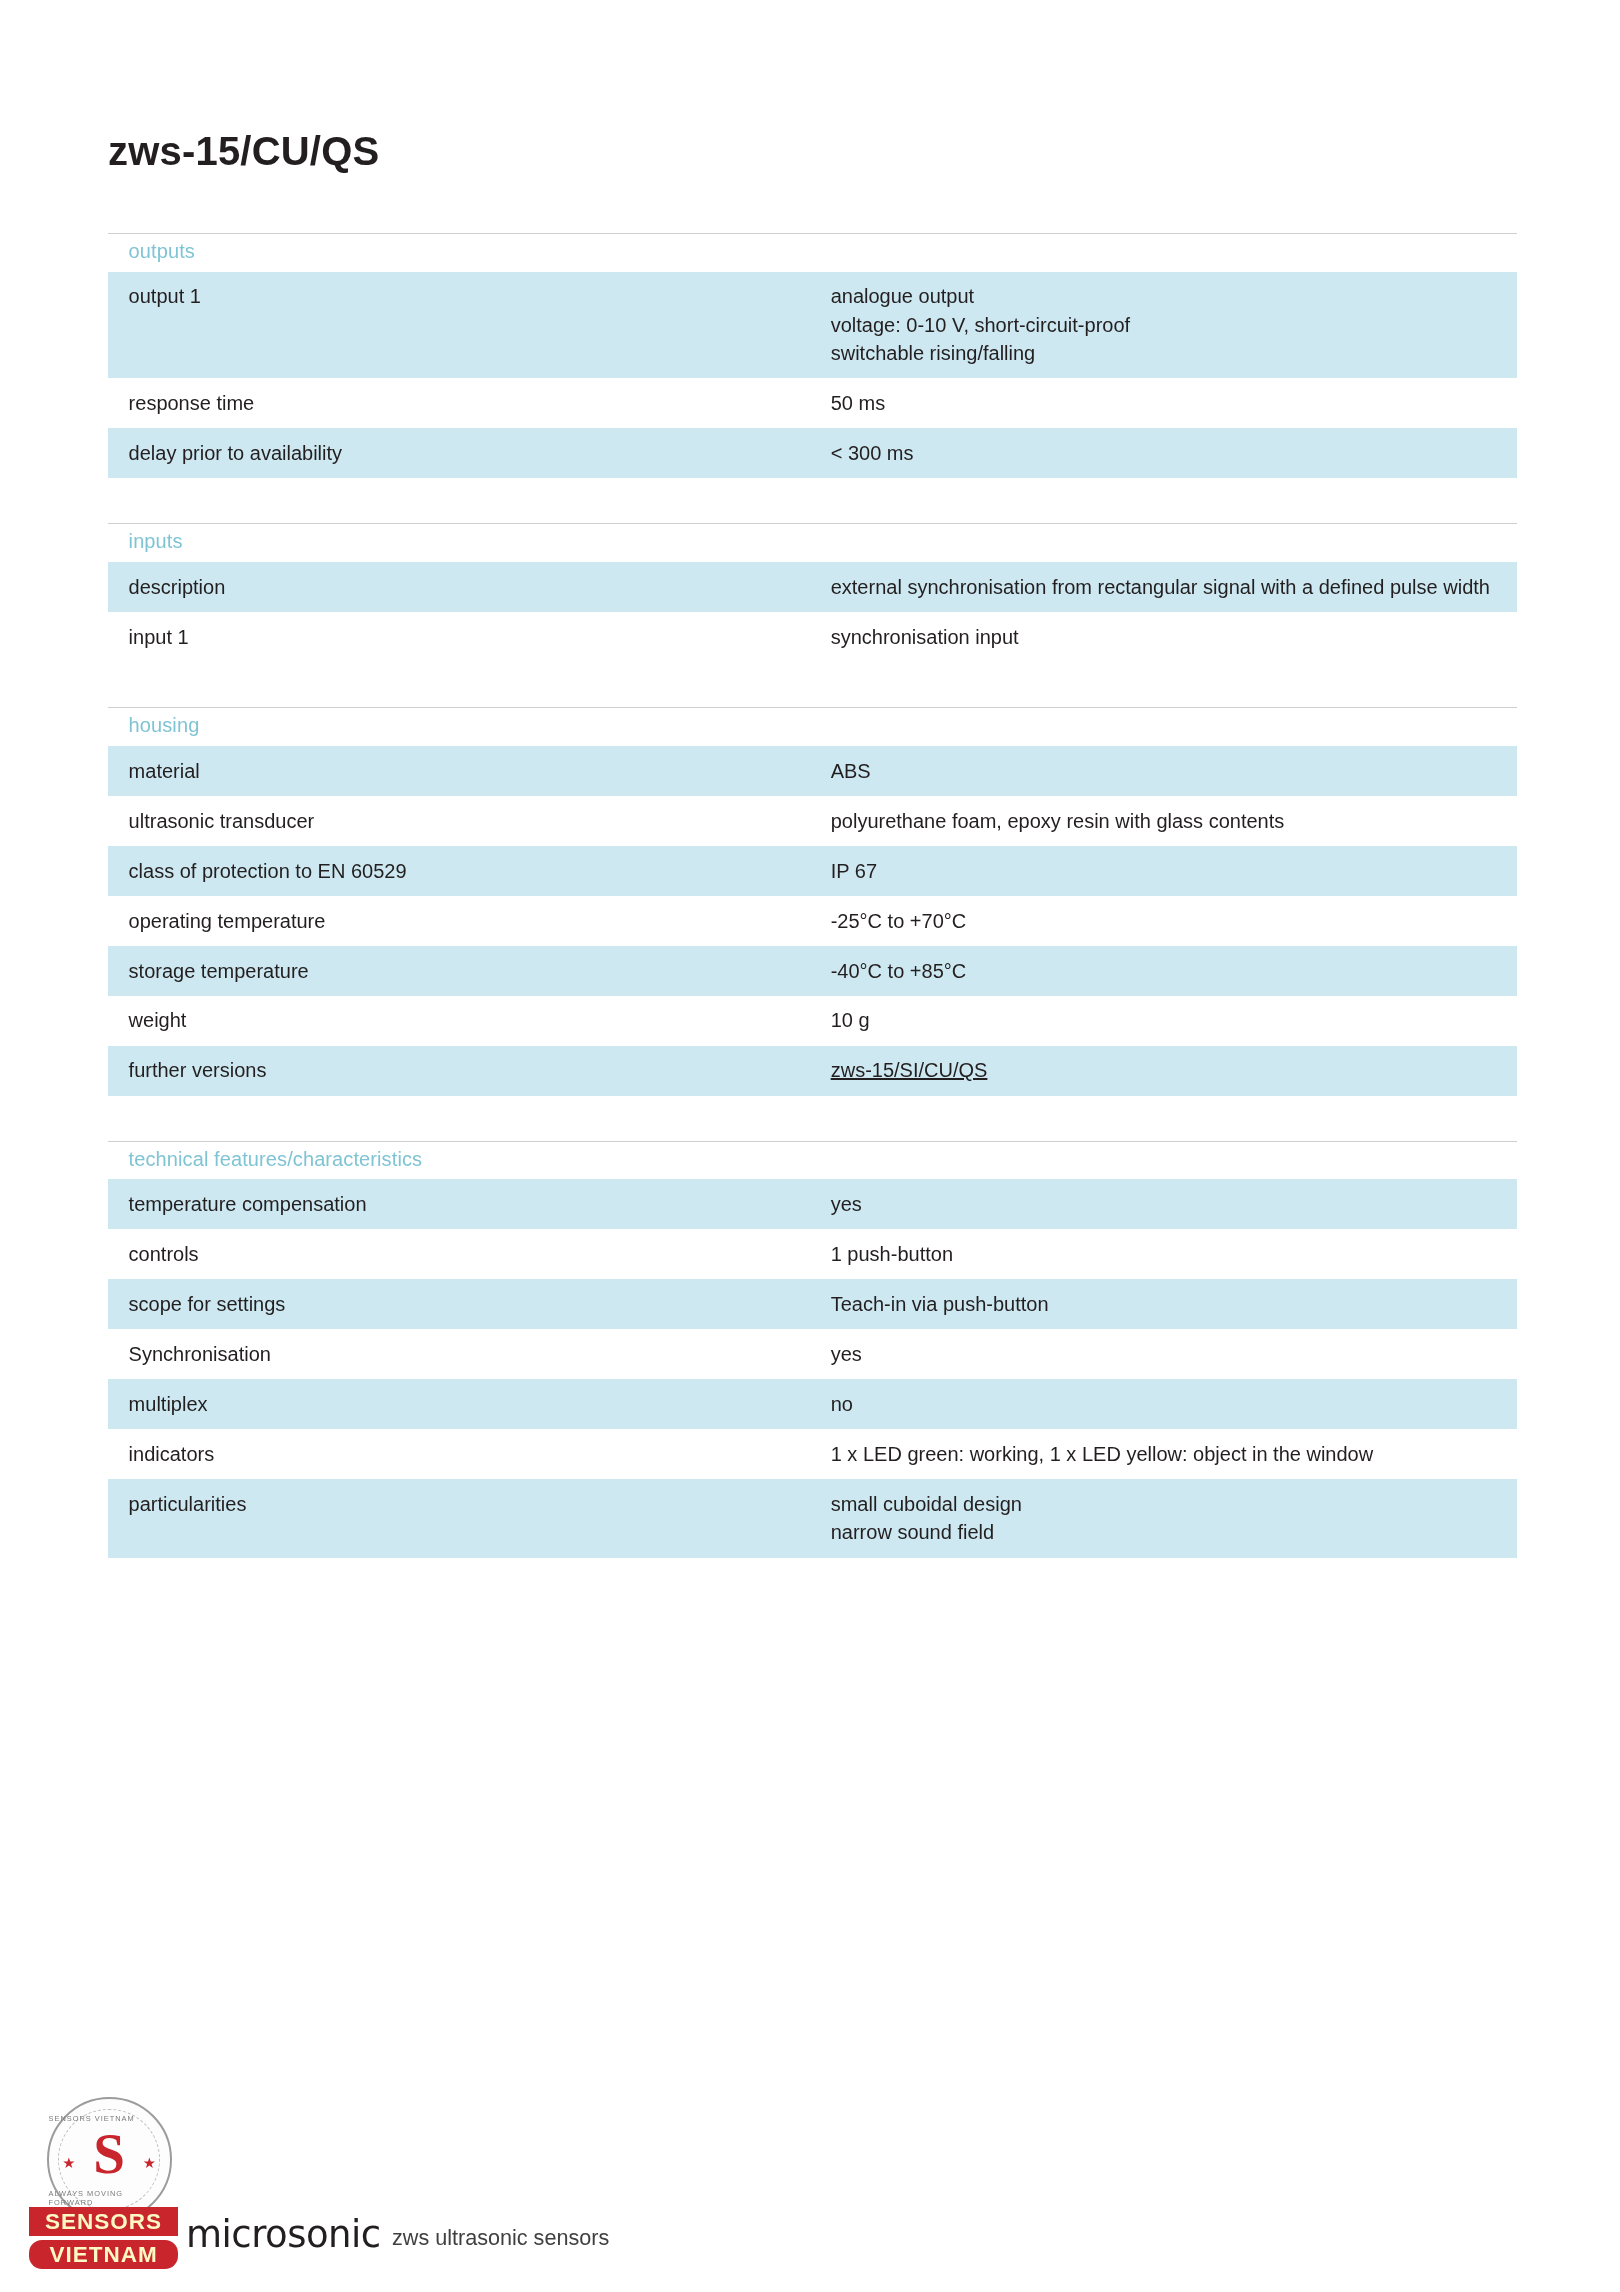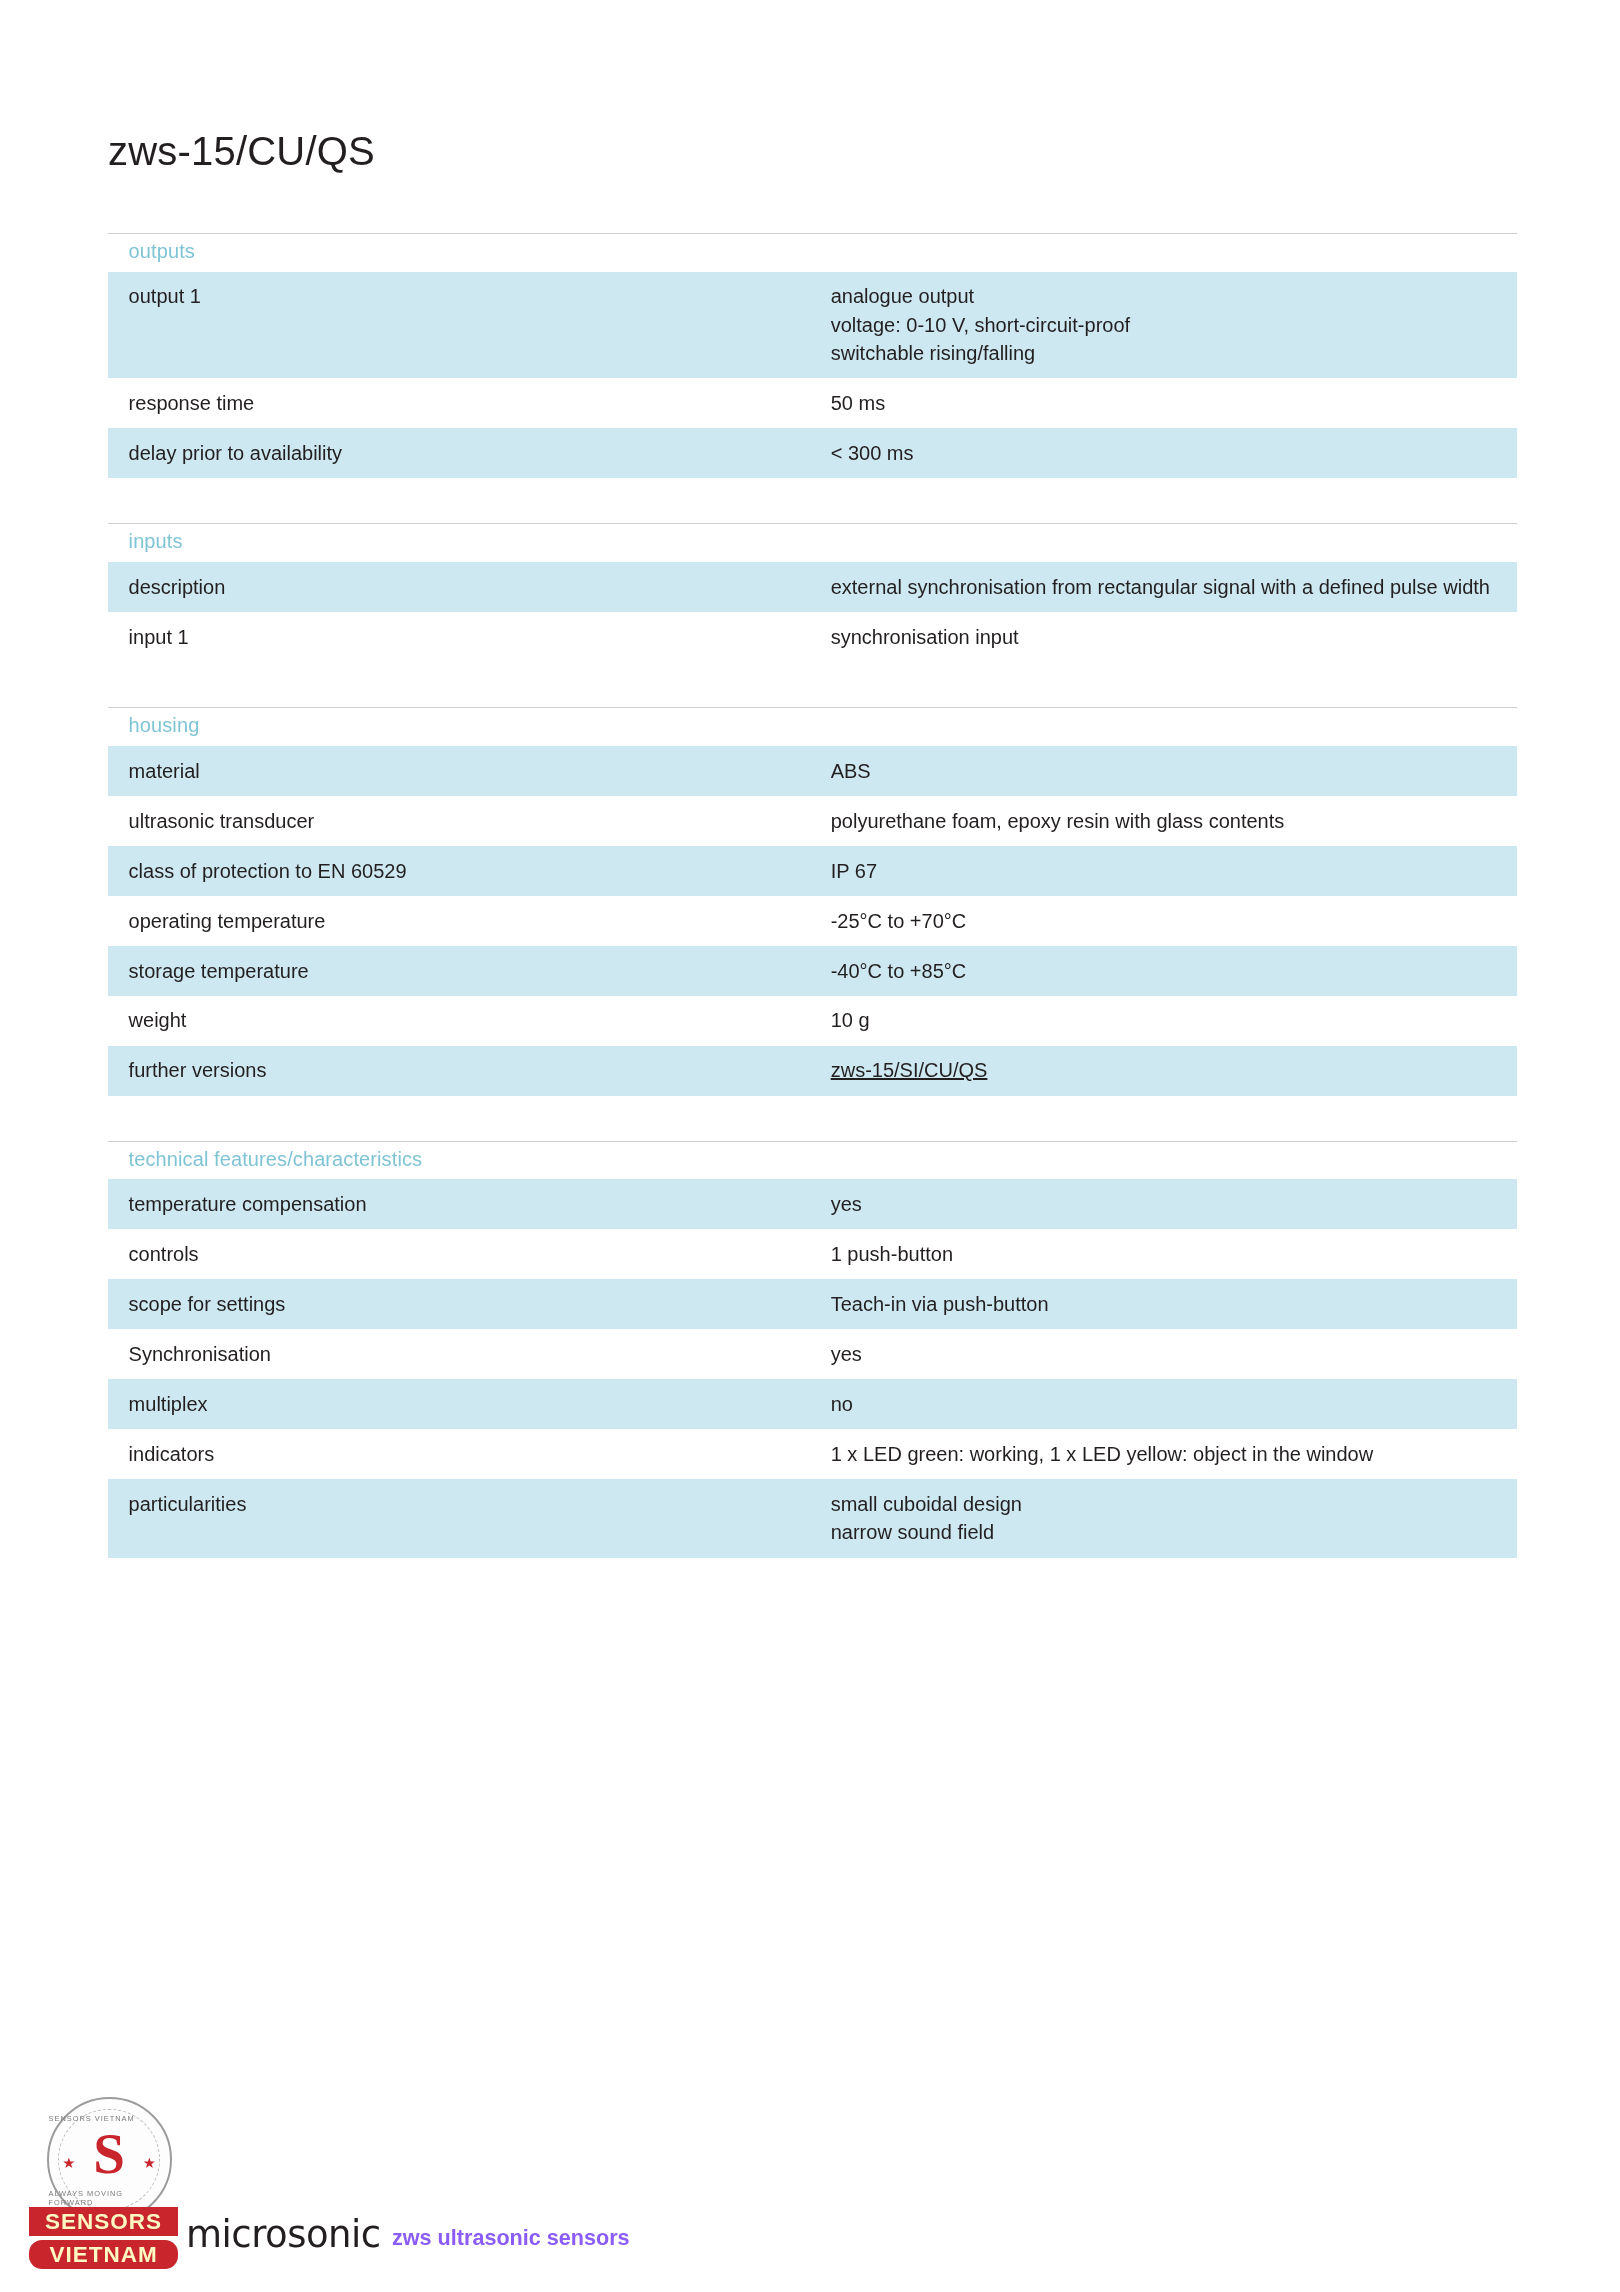--- a/index.html
+++ b/index.html
@@ -19,21 +19,21 @@
     position: relative;
     width: 1620px;
     height: 2293px;
     box-sizing: border-box;
   }
   .title {
     position: absolute;
     left: 108px;
     top: 129px;
     font-size: 40px;
-    font-weight: 400;
+    font-weight: 700;
     letter-spacing: 0.2px;
     color: #231f20;
   }
   .content {
     position: absolute;
     left: 108px;
     top: 233px;
     width: 1409px;
   }
   .section {
@@ -160,22 +160,21 @@
     font-size: 37px;
     color: #231f20;
     letter-spacing: -0.5px;
     font-family: "DejaVu Sans", sans-serif;
   }
   .footer-caption {
     position: absolute;
     left: 392px;
     top: 157px;
     font-size: 21.6px;
-    color: #8b5cf6;
-    font-weight: bold;
+    color: #404040;
   }
 </style>
 </head>
 <body>
 
 <div class="page">
 
   <div class="title">zws-15/CU/QS</div>
 
   <div class="content" id="sections-root">

